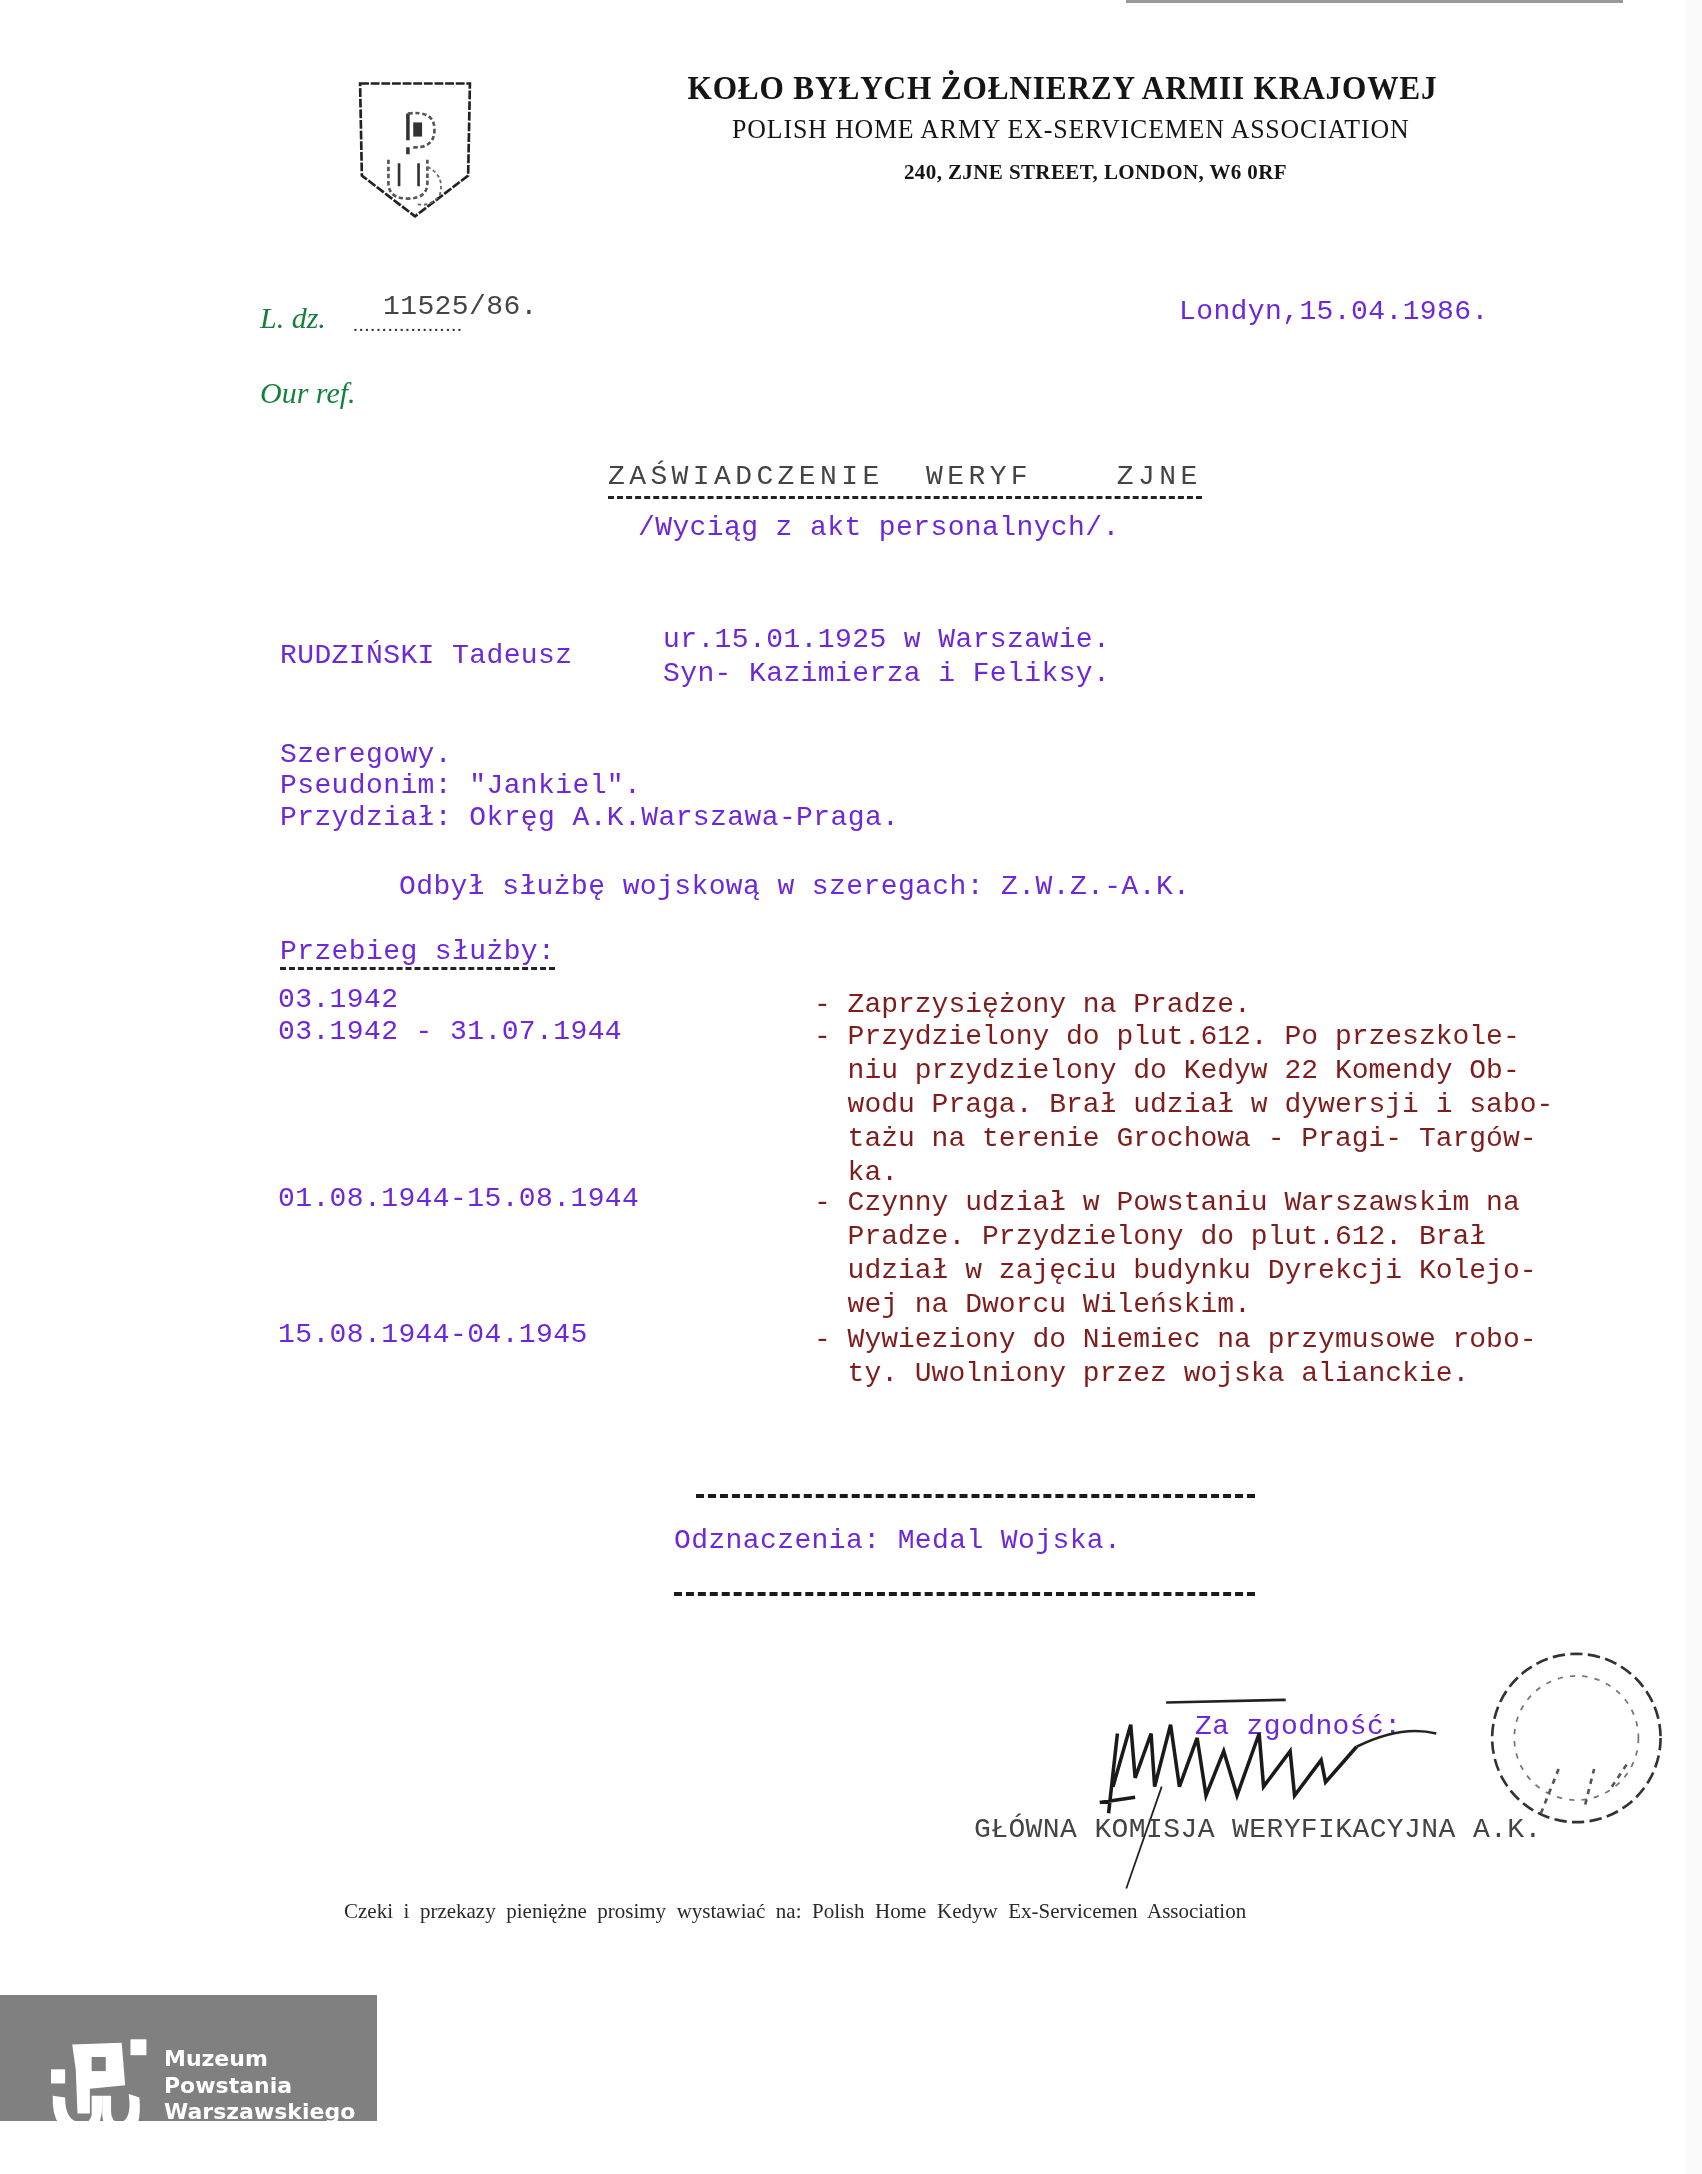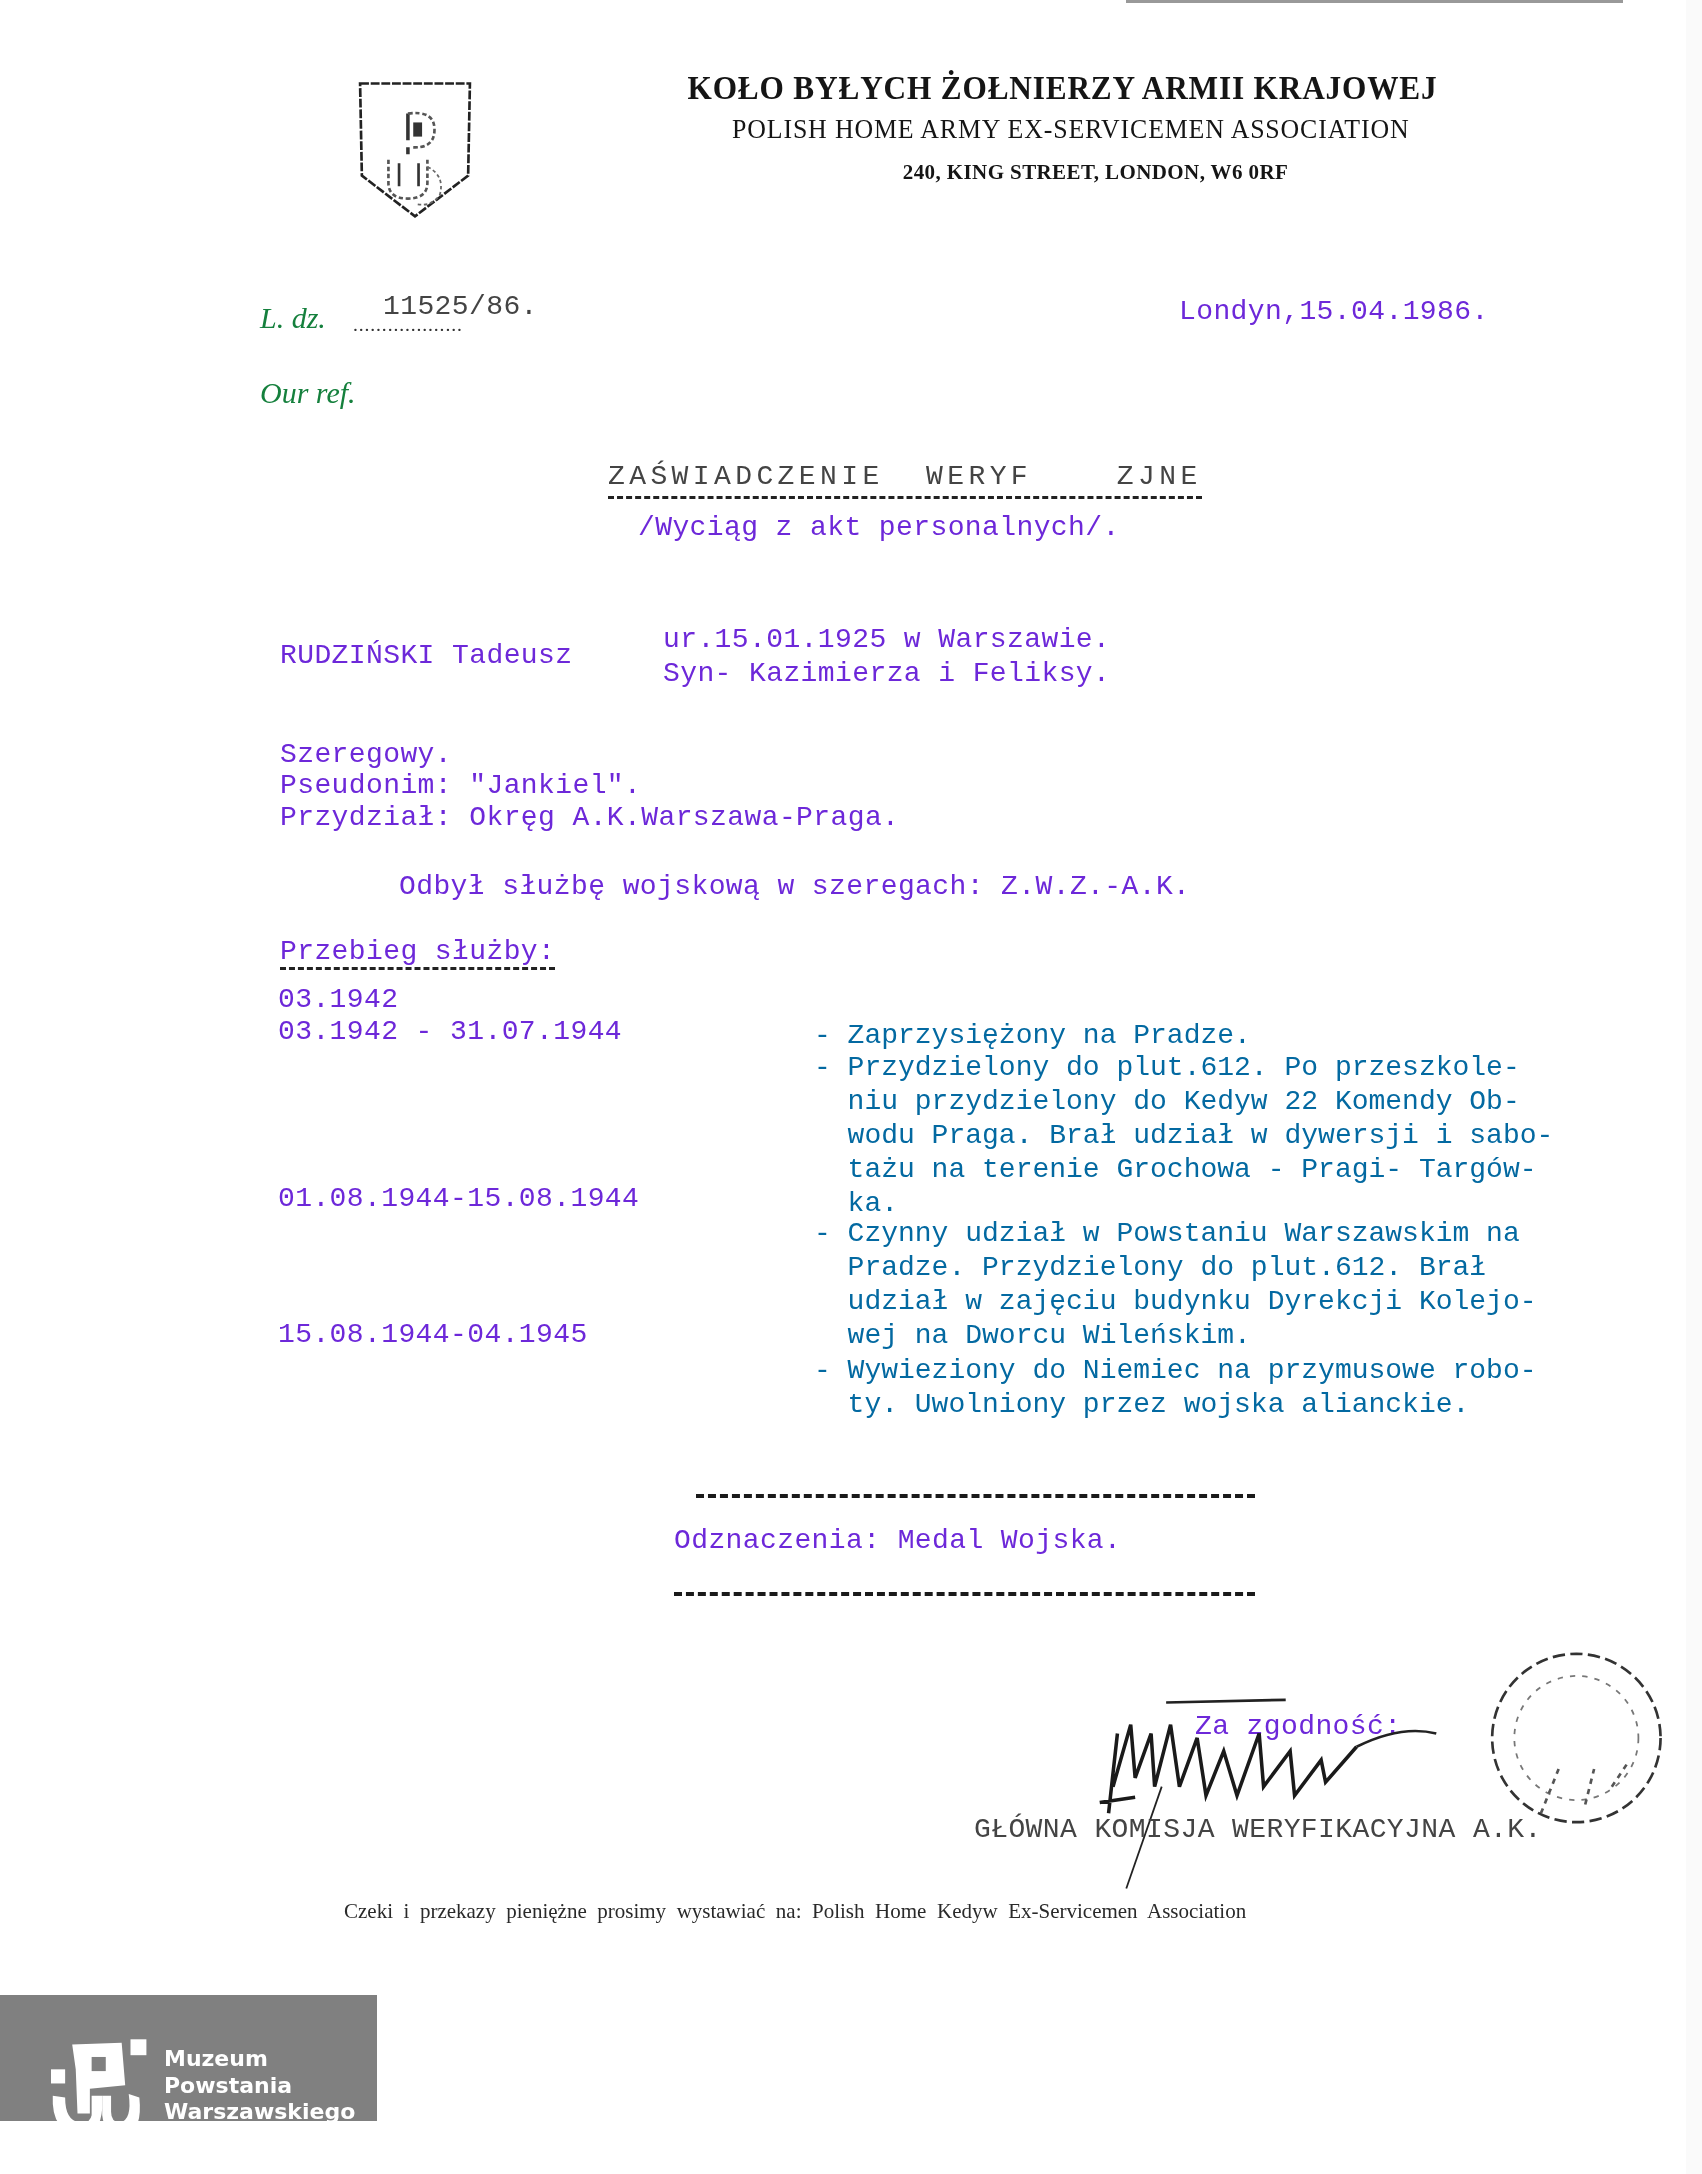--- a/index.html
+++ b/index.html
@@ -18,21 +18,21 @@
   .lh-en { left:683px; top:113px; width:825px; font-size:27.5px; letter-spacing:0.9px; transform:scaleX(.94); transform-origin:left; }
   .lh-addr { left:683px; top:160px; width:825px; font-size:21px; font-weight:bold; letter-spacing:0.4px; }
 
   .serif-it { position:absolute; font-family:Liberation Serif, serif; font-style:italic; font-size:30px; color:#15803d; }
   .dots { position:absolute; left:353px; top:314px; font-family:"Liberation Serif",serif; font-size:19.5px; letter-spacing:0.9px; color:#333; }
 
   .tw { position:absolute; font-size:28px; white-space:pre; color:#6d28d9; letter-spacing:0.4px; }
   .tw-light { color:#444; }
   .dash-underline { border-bottom:3.5px dashed #222; }
 
-  .service-desc { position:absolute; left:814px; font-size:28px; line-height:34px; white-space:pre; color:#0369a1;margin-top:31px; }
+  .service-desc { position:absolute; left:814px; font-size:28px; line-height:34px; white-space:pre; color:#7f1d1d; }
   .dash-row { position:absolute; height:0; border-top:4.4px dashed #1a1a1a; }
 
   .footer-note { position:absolute; left:344px; top:1899px; width:1153px; text-align:left;
     font-family:"Liberation Serif","DejaVu Serif",serif; font-size:21px; color:#2a2a2a; word-spacing:5.3px; }
 
   .signature { position:absolute; left:1082px; top:1698px; width:372px; height:195px; }
   .stamp { position:absolute; left:1470px; top:1636px; width:195px; height:204px; }
 
   .museum { position:absolute; left:0; top:1995px; width:377px; height:126px; background:#808080; }
   .museum-mark { position:absolute; left:51px; top:39px; width:106px; height:106px; }
@@ -50,21 +50,21 @@
   <path d="M62 40 L62 70 M62 78 L62 86" stroke="#333" stroke-width="4" fill="none"></path>
   <path d="M62 40 Q92 36 92 58 Q92 80 66 78" stroke="#555" stroke-width="3" fill="none" stroke-dasharray="5 3"></path>
   <path d="M68 50 L78 50 L78 66 L68 66 Z" fill="#333"></path>
   <path d="M40 92 L40 118 Q40 136 62 136 Q84 136 84 118 L84 92" stroke="#555" stroke-width="3" fill="none" stroke-dasharray="5 3"></path>
   <path d="M52 96 L52 122 M74 96 L74 122" stroke="#333" stroke-width="3" fill="none"></path>
   <path d="M84 100 Q104 110 98 132 Q88 146 70 142" stroke="#666" stroke-width="2" fill="none" stroke-dasharray="4 3"></path>
 </svg>
 
 <div class="lh lh-pl">KOŁO BYŁYCH ŻOŁNIERZY ARMII KRAJOWEJ</div>
 <div class="lh lh-en">POLISH HOME ARMY EX-SERVICEMEN ASSOCIATION</div>
-<div class="lh lh-addr">240, KING STREET, LONDON, W6 0RF</div>
+<div class="lh lh-addr">240, ZJNE STREET, LONDON, W6 0RF</div>
 
 <div class="serif-it" style="left:260px; top:301px;">L. dz.</div>
 <div class="dots">...................</div>
 <div class="tw tw-light" style="left:383px; top:291px;">11525/86.</div>
 <div class="serif-it" style="left:260px; top:376px;">Our ref.</div>
 <div class="tw" style="left:1179px; top:296px;">Londyn,15.04.1986.</div>
 
 <div class="tw tw-light dash-underline" style="left:608px; top:461px; letter-spacing:4.4px; padding-bottom:3.5px;">ZAŚWIADCZENIE  WERYF    ZJNE</div>
 <div class="tw" style="left:638px; top:512px;">/Wyciąg z akt personalnych/.</div>
 

